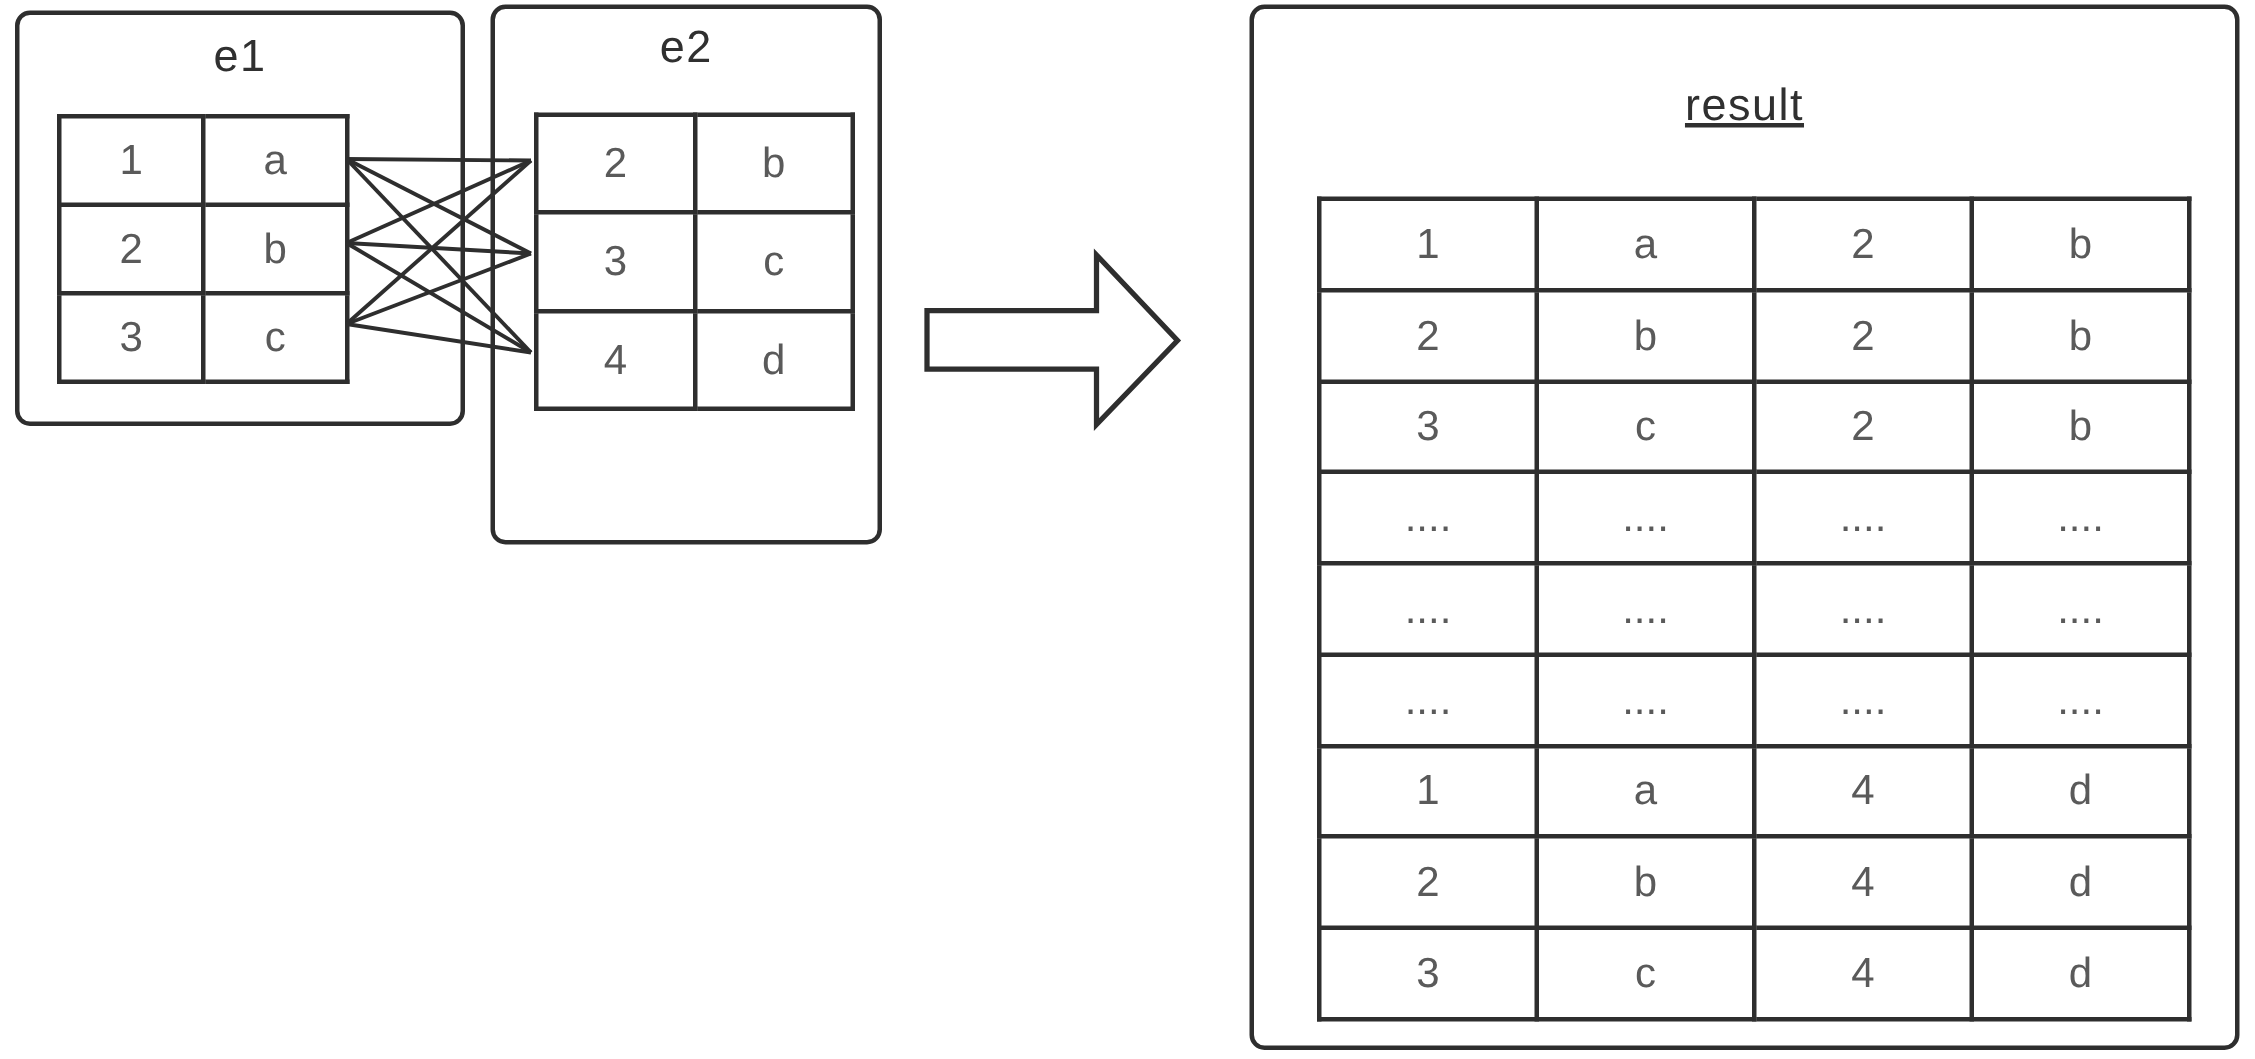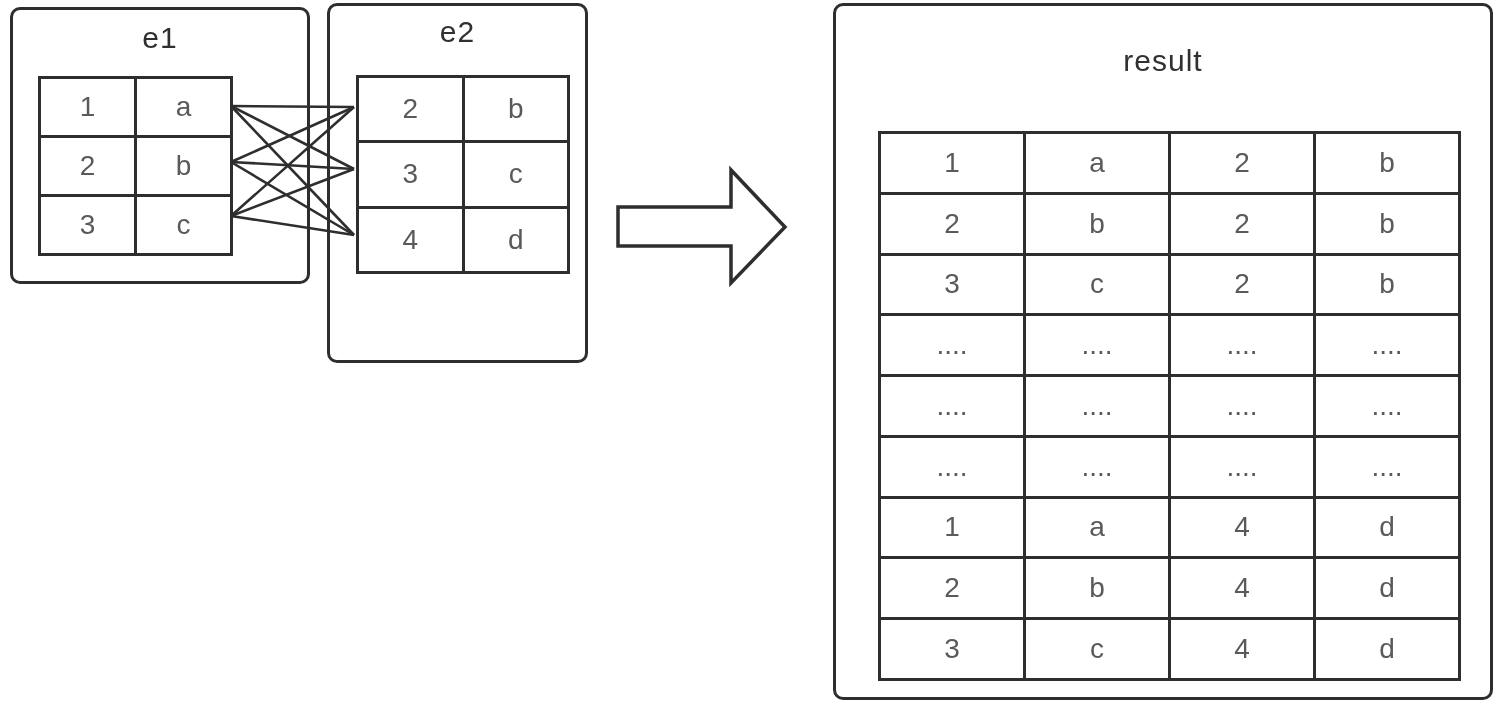--- a/index.html
+++ b/index.html
@@ -57,21 +57,21 @@
   
   #e1-box   { left: 10px;  top: 7px;  width: 300px; height: 277px; }
   #e1-title { top: 11px; }
   #e1-tbl   { left: 25px;  top: 66px; width: 195px; height: 180px; }
   
   #e2-box   { left: 327px; top: 3px;  width: 261px; height: 360px; }
   #e2-title { top: 9px; }
   #e2-tbl   { left: 26px;  top: 69px; width: 214px; height: 199px; }
   
   #result-box   { left: 833px; top: 3px; width: 660px; height: 697px; }
-  #result-title { top: 38px; }
+  #result-title { top: 48px; text-decoration: underline; }
   #result-tbl   { left: 42px; top: 125px; width: 583px; height: 550px; }
 </style>
 </head>
 <body>
 
 <div id="canvas">
 
   <div class="group-box" id="e1-box">
     <div class="group-title" id="e1-title">e1</div>
     <div class="tbl-wrap" id="e1-tbl">

